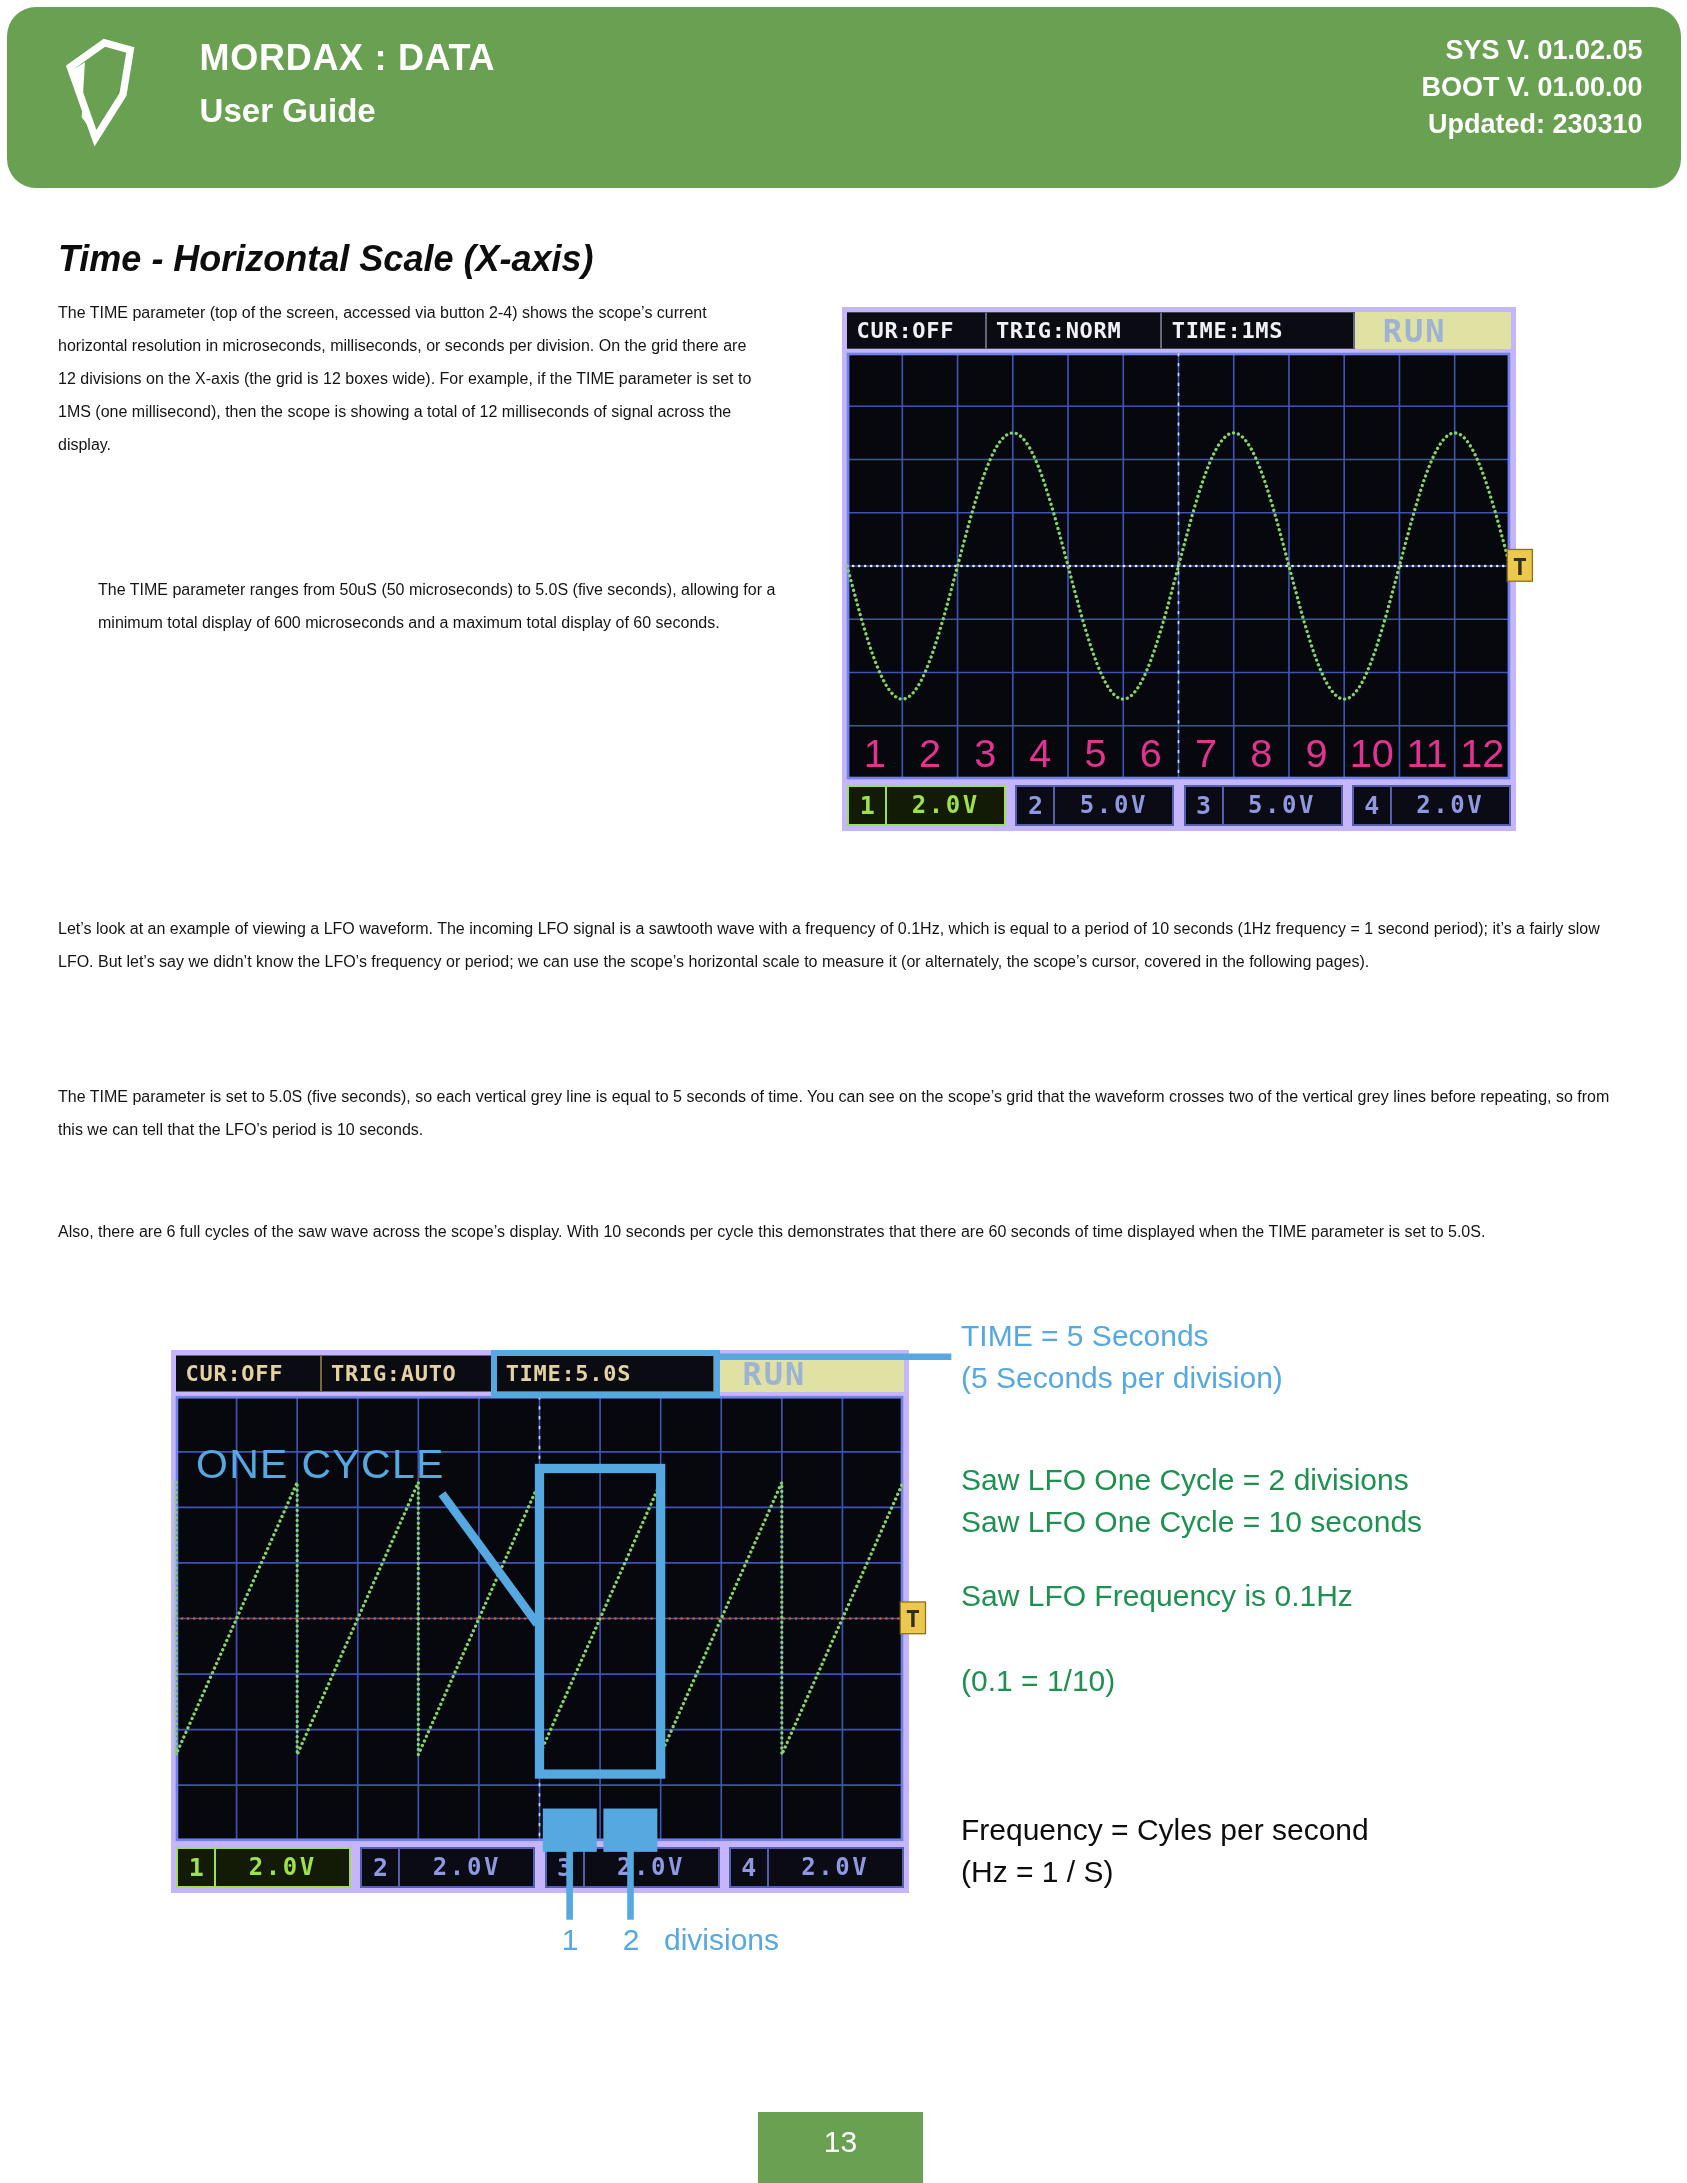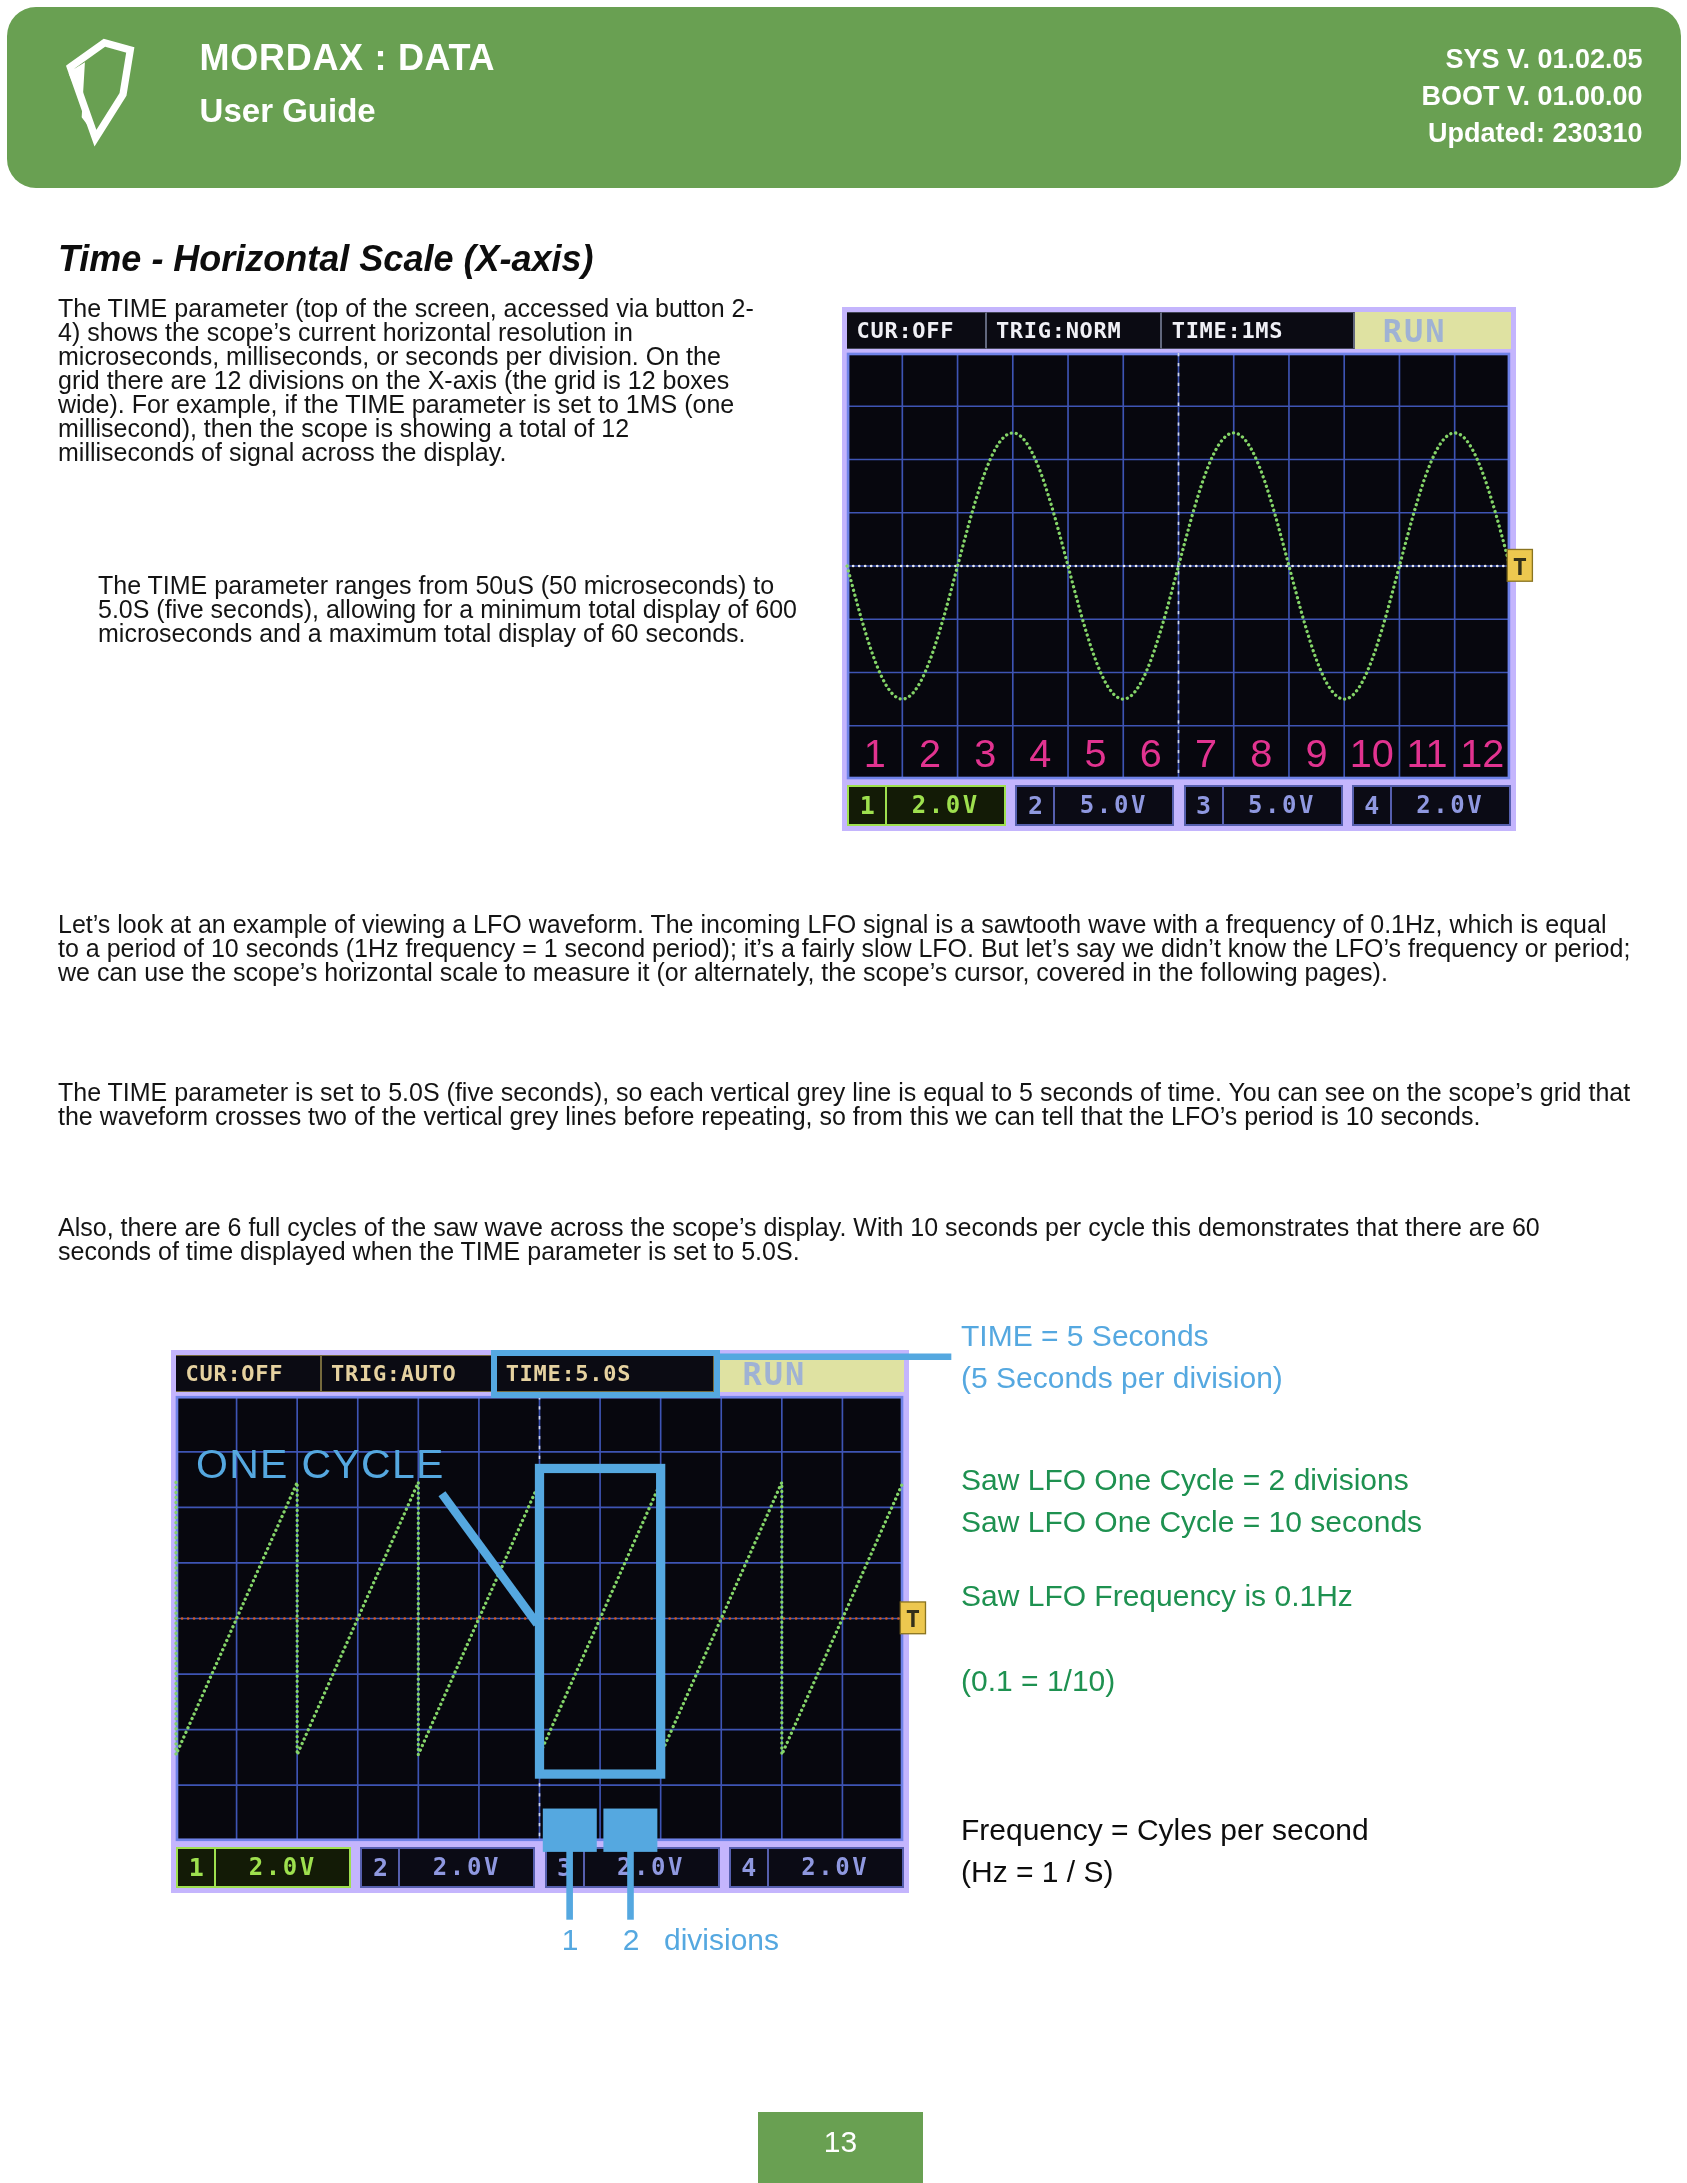--- a/index.html
+++ b/index.html
@@ -9,24 +9,24 @@
   }
   
   .page-header{
     position:absolute;left:6.6px;top:6.6px;width:1674px;height:181px;
     background:var(--green);
     border-radius:29px;
   }
   .logo{position:absolute;left:52px;top:24px;width:81px;height:119px;}
   .hdr-title{position:absolute;left:193px;top:30px;font-size:36px;font-weight:bold;color:#fff;letter-spacing:0.7px;}
   .hdr-sub{position:absolute;left:193px;top:85px;font-size:33px;font-weight:bold;color:#fff;}
-  .hdr-ver{position:absolute;right:38px;top:34px;text-align:right;font-size:27px;font-weight:bold;color:#fff;line-height:37px;}
+  .hdr-ver{position:absolute;right:38px;top:25px;text-align:right;font-size:27px;font-weight:bold;color:#fff;line-height:37px;}
   
   .doc-heading{position:absolute;left:58px;top:238px;font-size:36px;font-weight:bold;font-style:italic;color:#0d0d0d;}
-  .para{position:absolute;font-size:25px;line-height:24px;color:#141414;}
+  .para{position:absolute;font-size:16px;line-height:33px;color:#141414;}
   #p1{left:58px;top:296px;width:708px;}
   #p2{left:58px;top:573px;width:708px;margin-left:40px;}
   #p3{left:58px;top:912px;width:1575px;}
   #p4{left:58px;top:1080px;width:1575px;}
   #p5{left:58px;top:1215px;width:1575px;}
   
   .scope{position:absolute;background:#c4b5fd;padding:5.3px;box-sizing:border-box;}
   #scope1{left:842px;top:307px;width:674px;height:524px;}
   #scope2{left:171px;top:1350px;width:738px;height:543px;}
   .scope-topbar{display:flex;height:37px;background:#0b0b13;}

